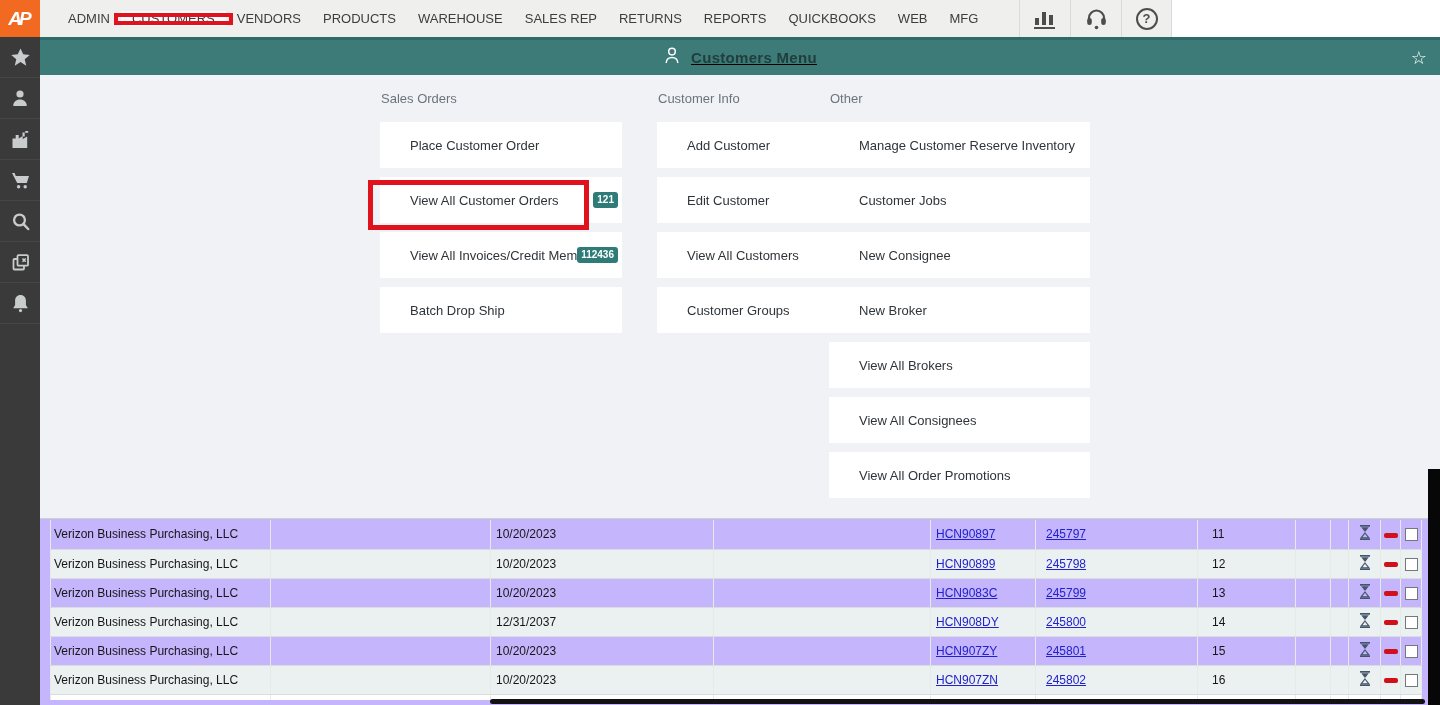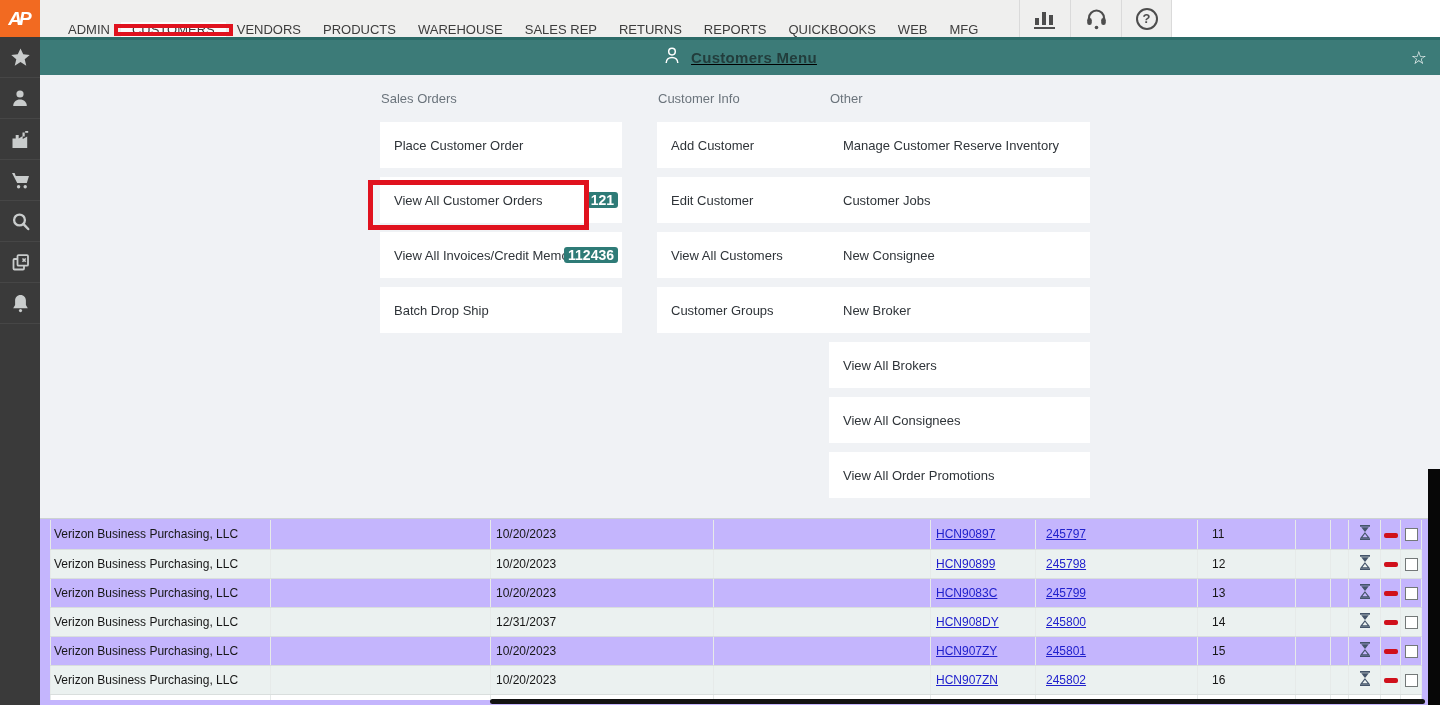--- a/index.html
+++ b/index.html
@@ -6,21 +6,21 @@
   html,body { margin:0; padding:0; }
   body {
     width:1440px; height:705px; position:relative; overflow:hidden;
     font-family:"Liberation Sans", sans-serif; background:#fff;
   }
 
   
   .topbar { position:absolute; top:0; left:0; width:1172px; height:37px; background:#efefee; display:flex; align-items:stretch; }
   .logo { width:40px; background:#f26a21; color:#fff; display:flex; align-items:center; justify-content:center;
           font-size:19px; font-weight:bold; font-style:italic; letter-spacing:-3px; padding-right:3px; }
-  .nav { display:flex; margin-left:17px; align-items:flex-end; }
+  .nav { display:flex; margin-left:17px; align-items:center; }
   .nav-tab { padding:0 11px; display:flex; align-items:center; font-size:13px; color:#3d3d3d; white-space:nowrap; cursor:default; position:relative; }
   .nav-tab.selected { background:#fcfcfc; }
   .anno-tab { position:absolute; top:2px; bottom:1px; left:-7px; right:-7px; border:4px solid #e0121e; pointer-events:none; z-index:9; }
   .tb-icons { margin-left:auto; display:flex; align-items:stretch; }
   .tb-cell { width:51px; border-left:1px solid #dadada; display:flex; align-items:center; justify-content:center; }
   .tb-cell:last-child { border-right:1px solid #dadada; }
   .help-circle { width:22px; height:22px; border:2px solid #4d4d4d; border-radius:50%; color:#4d4d4d;
                  font-size:13px; font-weight:bold; display:flex; align-items:center; justify-content:center; }
 
   
@@ -36,23 +36,23 @@
   .side-cell { height:41px; display:flex; align-items:center; justify-content:center; border-bottom:1px solid #464646; }
 
   
   .menu-area { position:absolute; top:75px; left:40px; right:0; height:443px; background:#f0f2f5; }
   .menu-col { position:absolute; top:16px; }
   .col-sales { left:340px; width:242px; }
   .col-info  { left:617px; width:185px; }
   .col-other { left:789px; width:261px; }
   .section-label { font-size:13px; color:#6b747c; margin:0 0 17px 1px; height:14px; }
   .menu-card { position:relative; background:#fff; height:46px; margin-bottom:9px; display:flex; align-items:center;
-               padding-left:14px; font-size:13px; color:#2f3439; cursor:pointer; }
+               padding-left:30px; font-size:13px; color:#2f3439; cursor:pointer; }
   .badge { position:absolute; right:4px; top:50%; transform:translateY(-50%); background:#2e7b77; color:#fff;
-           font-size:14px; font-weight:bold; padding:2px 4px; border-radius:3px; line-height:12px; }
+           font-size:10px; font-weight:bold; padding:2px 4px; border-radius:3px; line-height:12px; }
   .anno-card { position:absolute; left:-12px; top:3px; width:221px; height:50px; border:5px solid #e0121e; pointer-events:none; z-index:8; }
 
   
   .table-wrap { position:absolute; top:518px; left:40px; right:0; bottom:0; background:#c4b5fd; overflow:hidden; border-top:1px solid #ccd2d1; }
   table.grid { position:absolute; left:10px; top:1px; border-collapse:collapse; table-layout:fixed; width:1371px;
                border-left:1px solid #e6eae9; border-right:1px solid #c7cdcc; }
   .grid td { height:29px; border-bottom:1px solid #d9dedd; border-right:1px solid #e6eae9; font-size:12px; color:#161616;
              overflow:hidden; white-space:nowrap; padding:0; }
   .grid tr:nth-child(even) td { background:#ebf1f0; }
   .grid tr.partial td { height:6px; border-bottom:none; background:#fff; }

